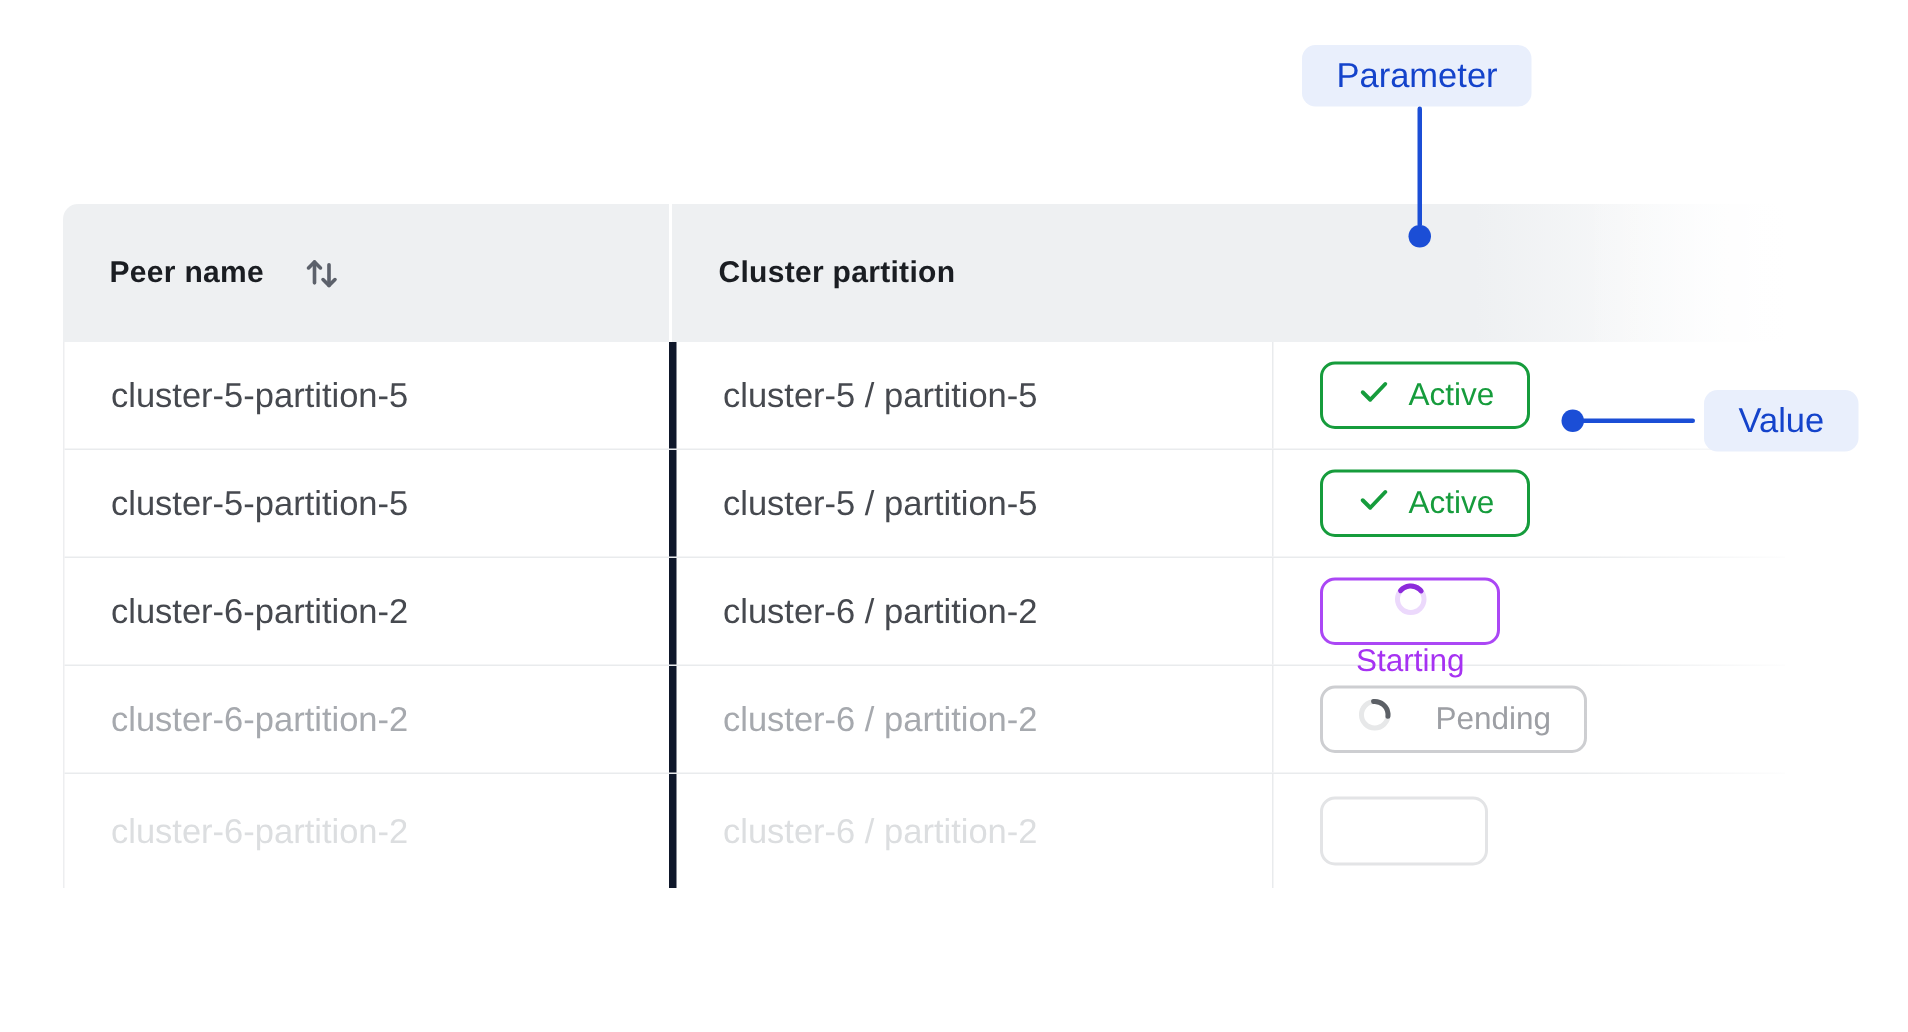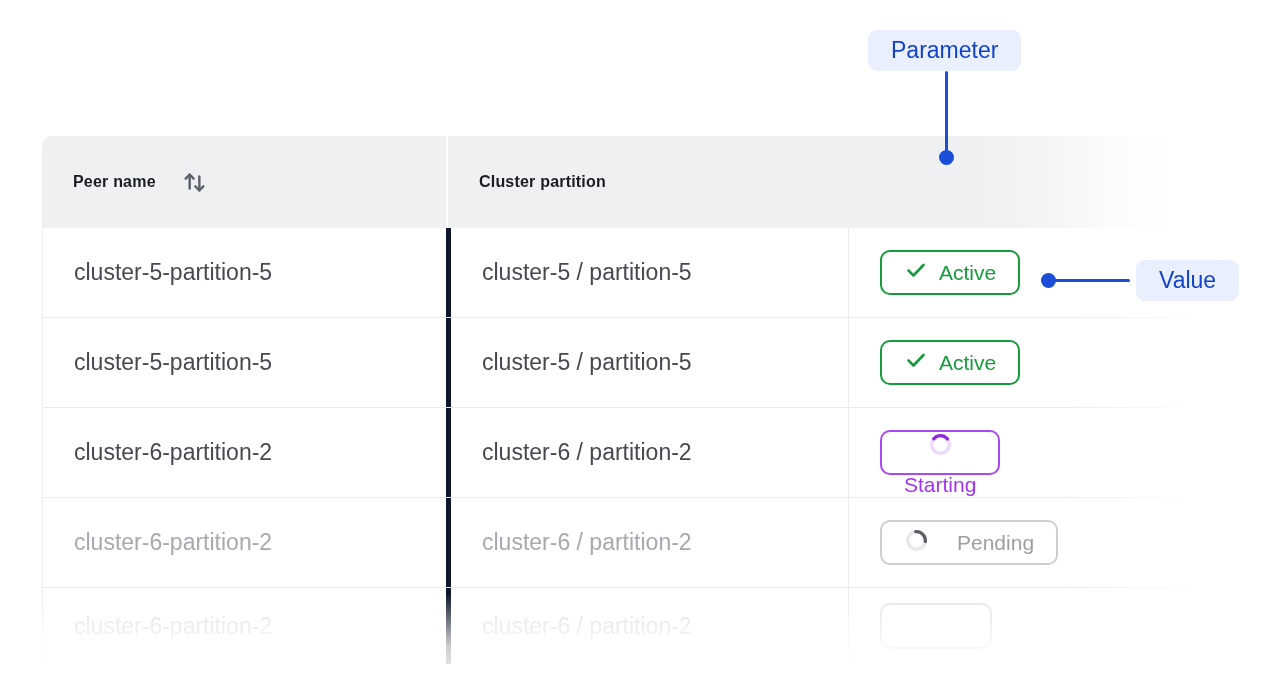--- a/index.html
+++ b/index.html
@@ -19,34 +19,34 @@
   .thead {
     display: flex;
     height: 92px;
     background: linear-gradient(to right, #eef0f2 0%, #eef0f2 82%, rgba(238,240,242,0) 100%);
     border-radius: 10px 10px 0 0;
   }
   .th {
     display: flex;
     align-items: center;
     padding-left: 31px;
-    font-size: 16px;
+    font-size: 20px;
     font-weight: 700;
     color: #1a1d22;
     letter-spacing: 0.2px;
   }
   .th-1 { width: 404px; }
   .th-2 { width: 446px; border-left: 2px solid #ffffff; }
   .th-3 { width: 342px; border-left: 2px solid #ffffff; }
 
   .sort-icon { display: inline-flex; margin-left: 24px; }
   .asc-icon  { display: inline-flex; margin-left: 34px; }
 
   .tbody { border-left: 1px solid #edeef0; }
-  .row { display: flex; height: 90px; border-bottom: 1px solid #e9ebed; }
+  .row { display: flex; height: 72px; border-bottom: 1px solid #e9ebed; }
   .cell {
     display: flex;
     align-items: center;
     padding-left: 31px;
     font-size: 23px;
     color: #46494f;
   }
   .c-1 { width: 403px; }
   .c-2 { width: 402px; border-left: 5px solid #0f172a; }
   .c-3 { width: 342px; border-left: 1px solid #e9ebed; }

